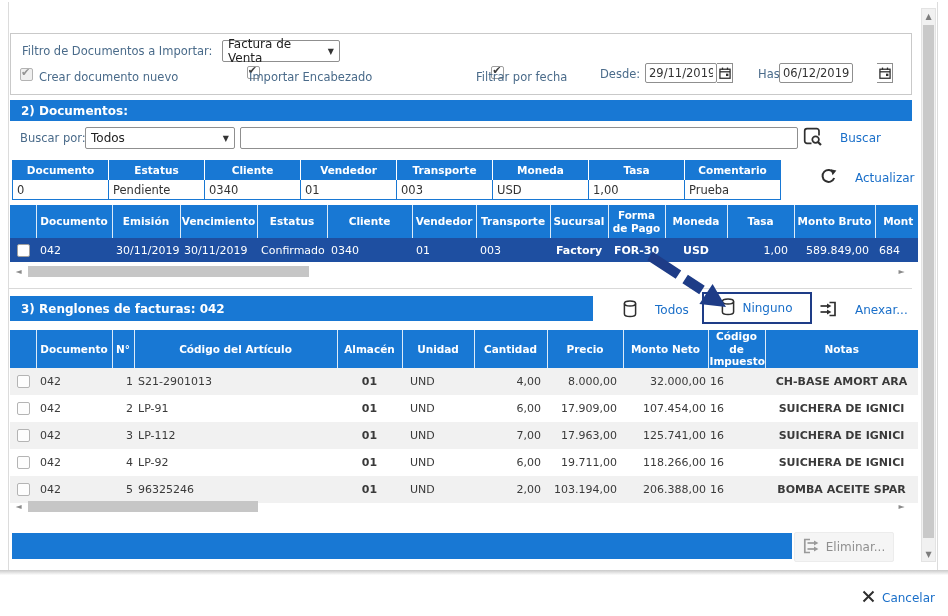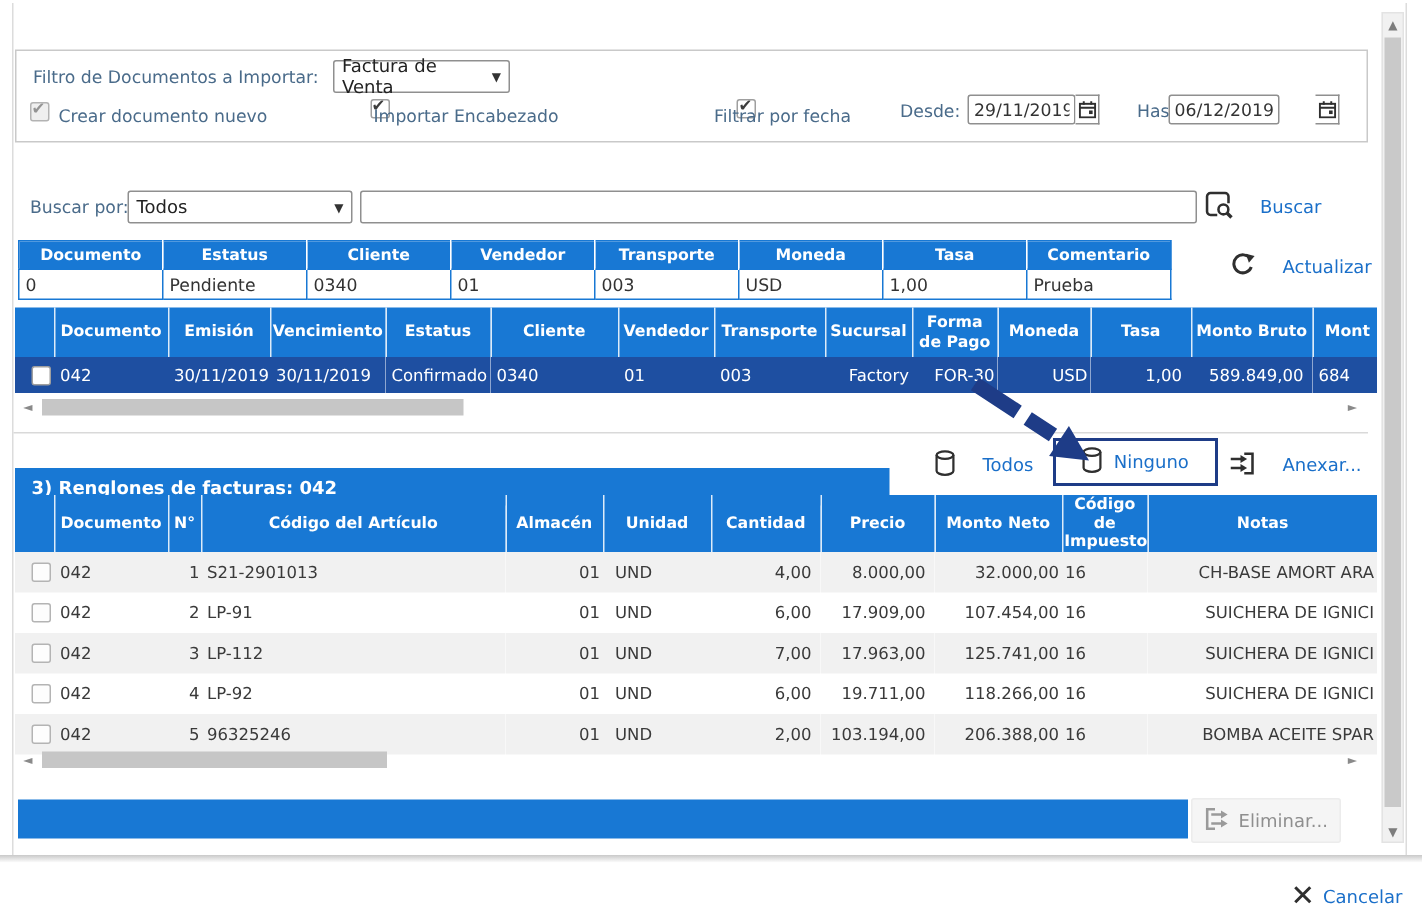--- a/index.html
+++ b/index.html
@@ -36,21 +36,21 @@
   .t2 th,.t3 th{background:#1878d4;color:#fff;font-size:10.5px;font-weight:bold;
         border-right:1px solid rgba(255,255,255,.85);text-align:center;padding:0 1px;line-height:1.2;}
   .t2 th{height:33px;} .t3 th{height:32px;}
   .t2 th:last-child,.t3 th:last-child{border-right:none;}
   .t2 td{height:24px;background:#1e4fa1;color:#fff;font-size:11px;padding:0 2px;white-space:nowrap;overflow:hidden;}
   .t3{position:absolute;left:10px;top:330px;width:908px;}
   .t3 td{height:27px;font-size:11px;color:#3a3a3a;padding:0 2px;white-space:nowrap;overflow:hidden;background:#fff;}
   .t3 tr.odd td{background:#f1f1f1;}
   .al{text-align:left;padding-left:4px!important;}
   .ar{text-align:right;padding-right:6px!important;}
-  .ac{text-align:right;}
+  .ac{text-align:center;font-weight:bold;}
   .hscroll{position:absolute;height:13px;}
   .hthumb{position:absolute;top:1px;height:11px;background:#c6c6c6;cursor:pointer;}
   .harrow{position:absolute;top:0;width:13px;height:13px;color:#8a8a8a;font-size:8px;
           display:flex;align-items:center;justify-content:center;cursor:pointer;}
   .vscroll{position:absolute;left:921px;top:8px;width:15px;height:554px;background:#f1f1f1;
            border:1px solid #e3e3e3;box-sizing:border-box;}
   .vthumb{position:absolute;left:1px;top:16px;width:11px;height:513px;background:#c9c9c9;cursor:pointer;}
   .varrow{position:absolute;left:0;width:13px;height:14px;color:#7d7d7d;font-size:8px;
           display:flex;align-items:center;justify-content:center;cursor:pointer;}
   .iconbtn{position:absolute;display:flex;align-items:center;gap:18px;color:#1a6fc9;font-size:12px;cursor:pointer;}
@@ -110,20 +110,23 @@
     <svg width="12" height="12" viewBox="0 0 13 13">
         <rect x="1" y="2.4" width="11" height="9.8" fill="none" stroke="#2f2f2f" stroke-width="1.4"></rect>
         <line x1="1" y1="5.2" x2="12" y2="5.2" stroke="#2f2f2f" stroke-width="1.4"></line>
         <line x1="3.8" y1="0.6" x2="3.8" y2="3" stroke="#2f2f2f" stroke-width="1.4"></line>
         <line x1="9.2" y1="0.6" x2="9.2" y2="3" stroke="#2f2f2f" stroke-width="1.4"></line>
         <rect x="7.6" y="7.2" width="2.6" height="2.6" fill="#2f2f2f"></rect>
       </svg>
   </span>
 
   
+  <div class="bluebar" style="left:10px;top:100px;width:902px;height:21px;">
+    <span>2) Documentos:</span>
+  </div>
 
   <span class="abs slate" style="left:20px;top:131px;">Buscar por:</span>
   <div class="selectbox" style="left:85px;top:127px;width:150px;height:22px;">
     <span>Todos</span>
     <span class="caret">▼</span>
   </div>
   <input class="input" style="left: 240px; top: 127px; width: 558px; height: 22px;" value="">
   <div class="iconbtn" style="left:803px;top:127px;height:22px;">
     <span>
       <svg width="19" height="19" viewBox="0 0 19 19">
@@ -237,21 +240,21 @@
 
   
   <div class="hscroll" style="left:12px;top:265px;width:896px;">
     <span class="harrow" style="left:0;">◄</span>
     <span class="hthumb" style="left:16px;width:281px;"></span>
     <span class="harrow" style="right:0;">►</span>
   </div>
   <div class="hline" style="left:9px;top:288px;width:903px;"></div>
 
   
-  <div class="bluebar" style="left:10px;top:312px;width:583px;height:25px;">
+  <div class="bluebar" style="left:10px;top:296px;width:583px;height:25px;">
     <span>3) Renglones de facturas: 042</span>
   </div>
 
   <div class="iconbtn" style="left:623px;top:299px;height:22px;">
     <span>
       <svg width="14" height="18" viewBox="0 0 14 18">
           <ellipse cx="7" cy="3.4" rx="5.6" ry="2.5" fill="#fff" stroke="#2f2f2f" stroke-width="1.5"></ellipse>
           <path d="M1.4 3.4 V14 a5.6 2.5 0 0 0 11.2 0 V3.4" fill="none" stroke="#2f2f2f" stroke-width="1.5"></path>
         </svg>
     </span>

